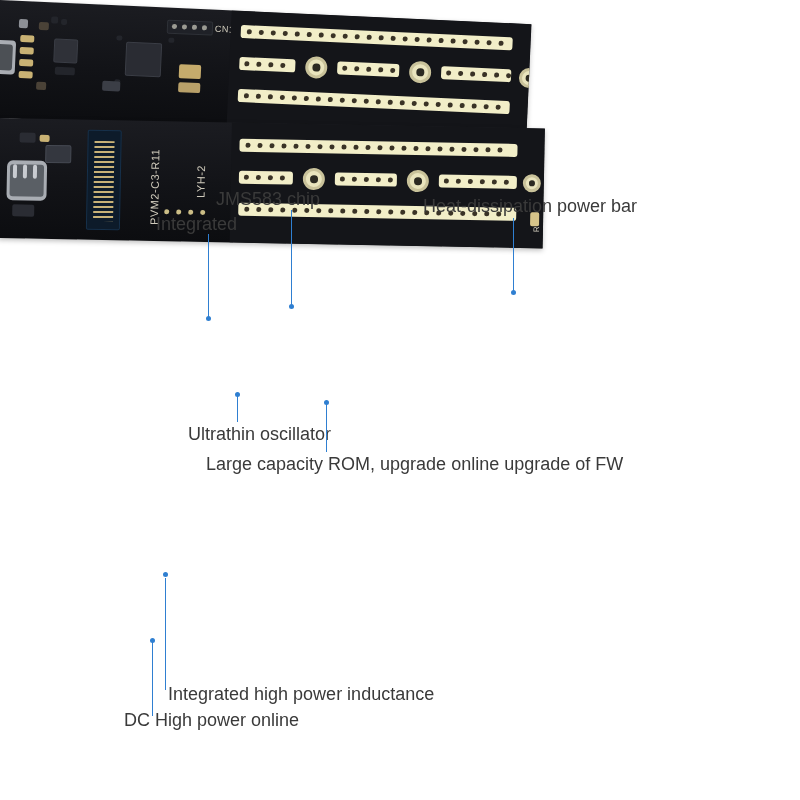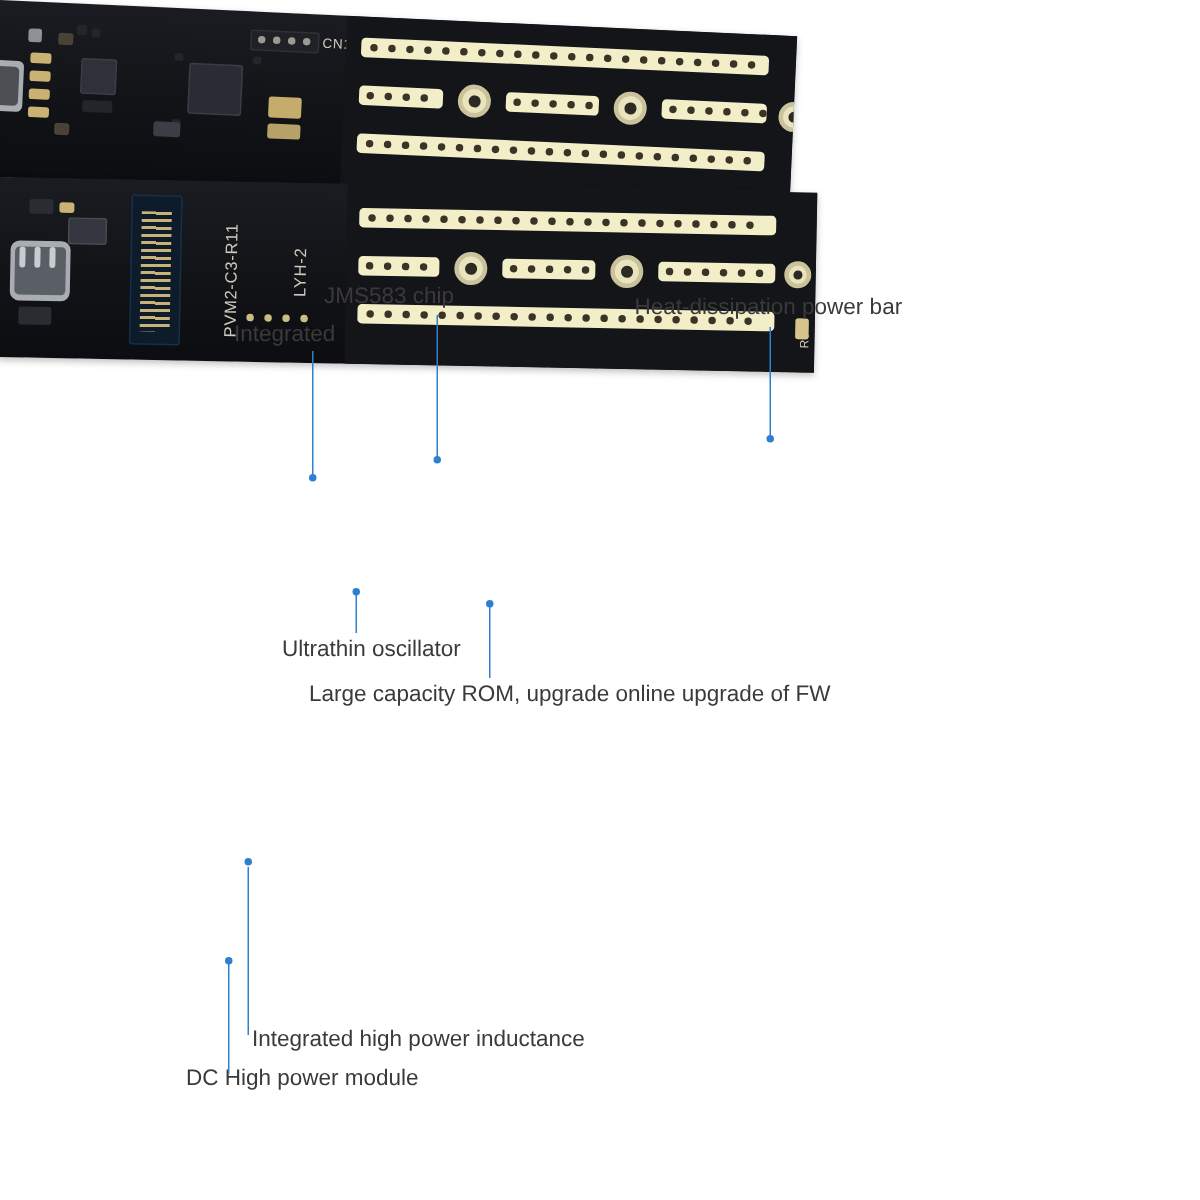--- a/index.html
+++ b/index.html
@@ -32,21 +32,21 @@
     left: 374px;
     width: 52px;
     height: 3px;
     background: #6e6e6e;
     border-radius: 2px;
   }
 
   
   .label {
     position: absolute;
-    font-size: 15px;
+    font-size: 18px;
     color: #3a3a3a;
     white-space: nowrap;
     line-height: 1.2;
   }
 
   
   .leader {
     position: absolute;
     background: #2f7fd1;
   }
@@ -447,15 +447,15 @@
 <div class="dot" style="left:235px; top:392px;"></div>
 
 <div class="label" style="left:206px; top:454px;">Large capacity ROM, upgrade online upgrade of FW</div>
 <div class="leader v" style="left:326px; top:404px; height:48px;"></div>
 <div class="dot" style="left:324px; top:400px;"></div>
 
 <div class="label" style="left:168px; top:684px;">Integrated high power inductance</div>
 <div class="leader v" style="left:165px; top:578px; height:112px;"></div>
 <div class="dot" style="left:163px; top:572px;"></div>
 
-<div class="label" style="left:124px; top:710px;">DC High power module</div>
+<div class="label" style="left:124px; top:710px;">DC High power online</div>
 <div class="leader v" style="left:152px; top:642px; height:74px;"></div>
 <div class="dot" style="left:150px; top:638px;"></div>
 
 </body></html>

